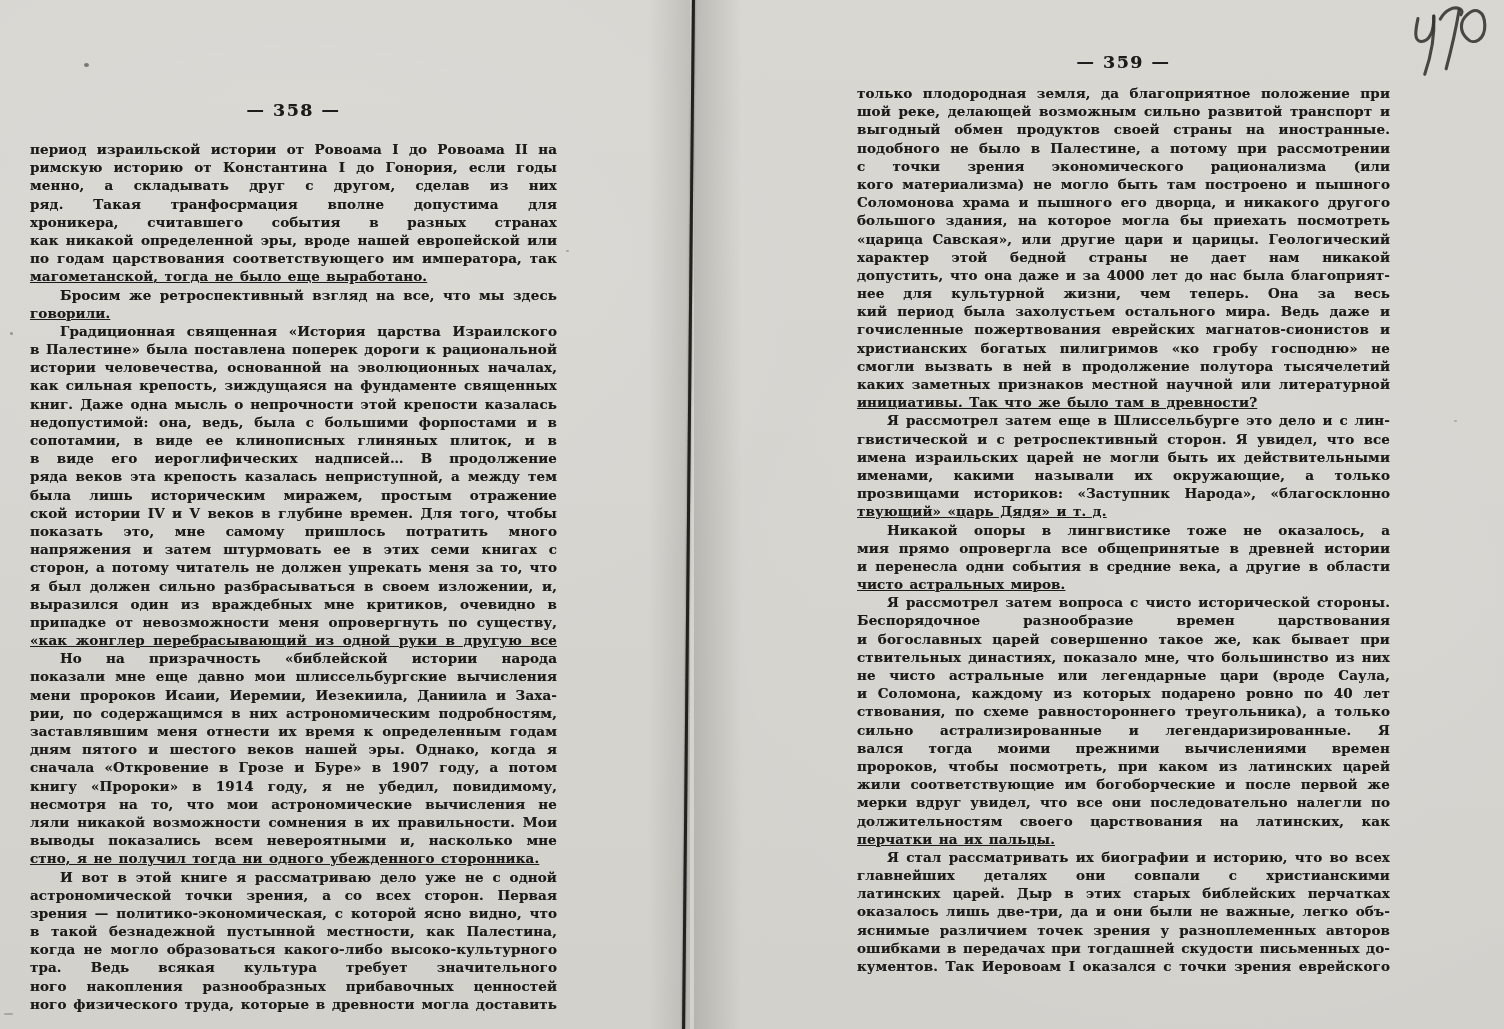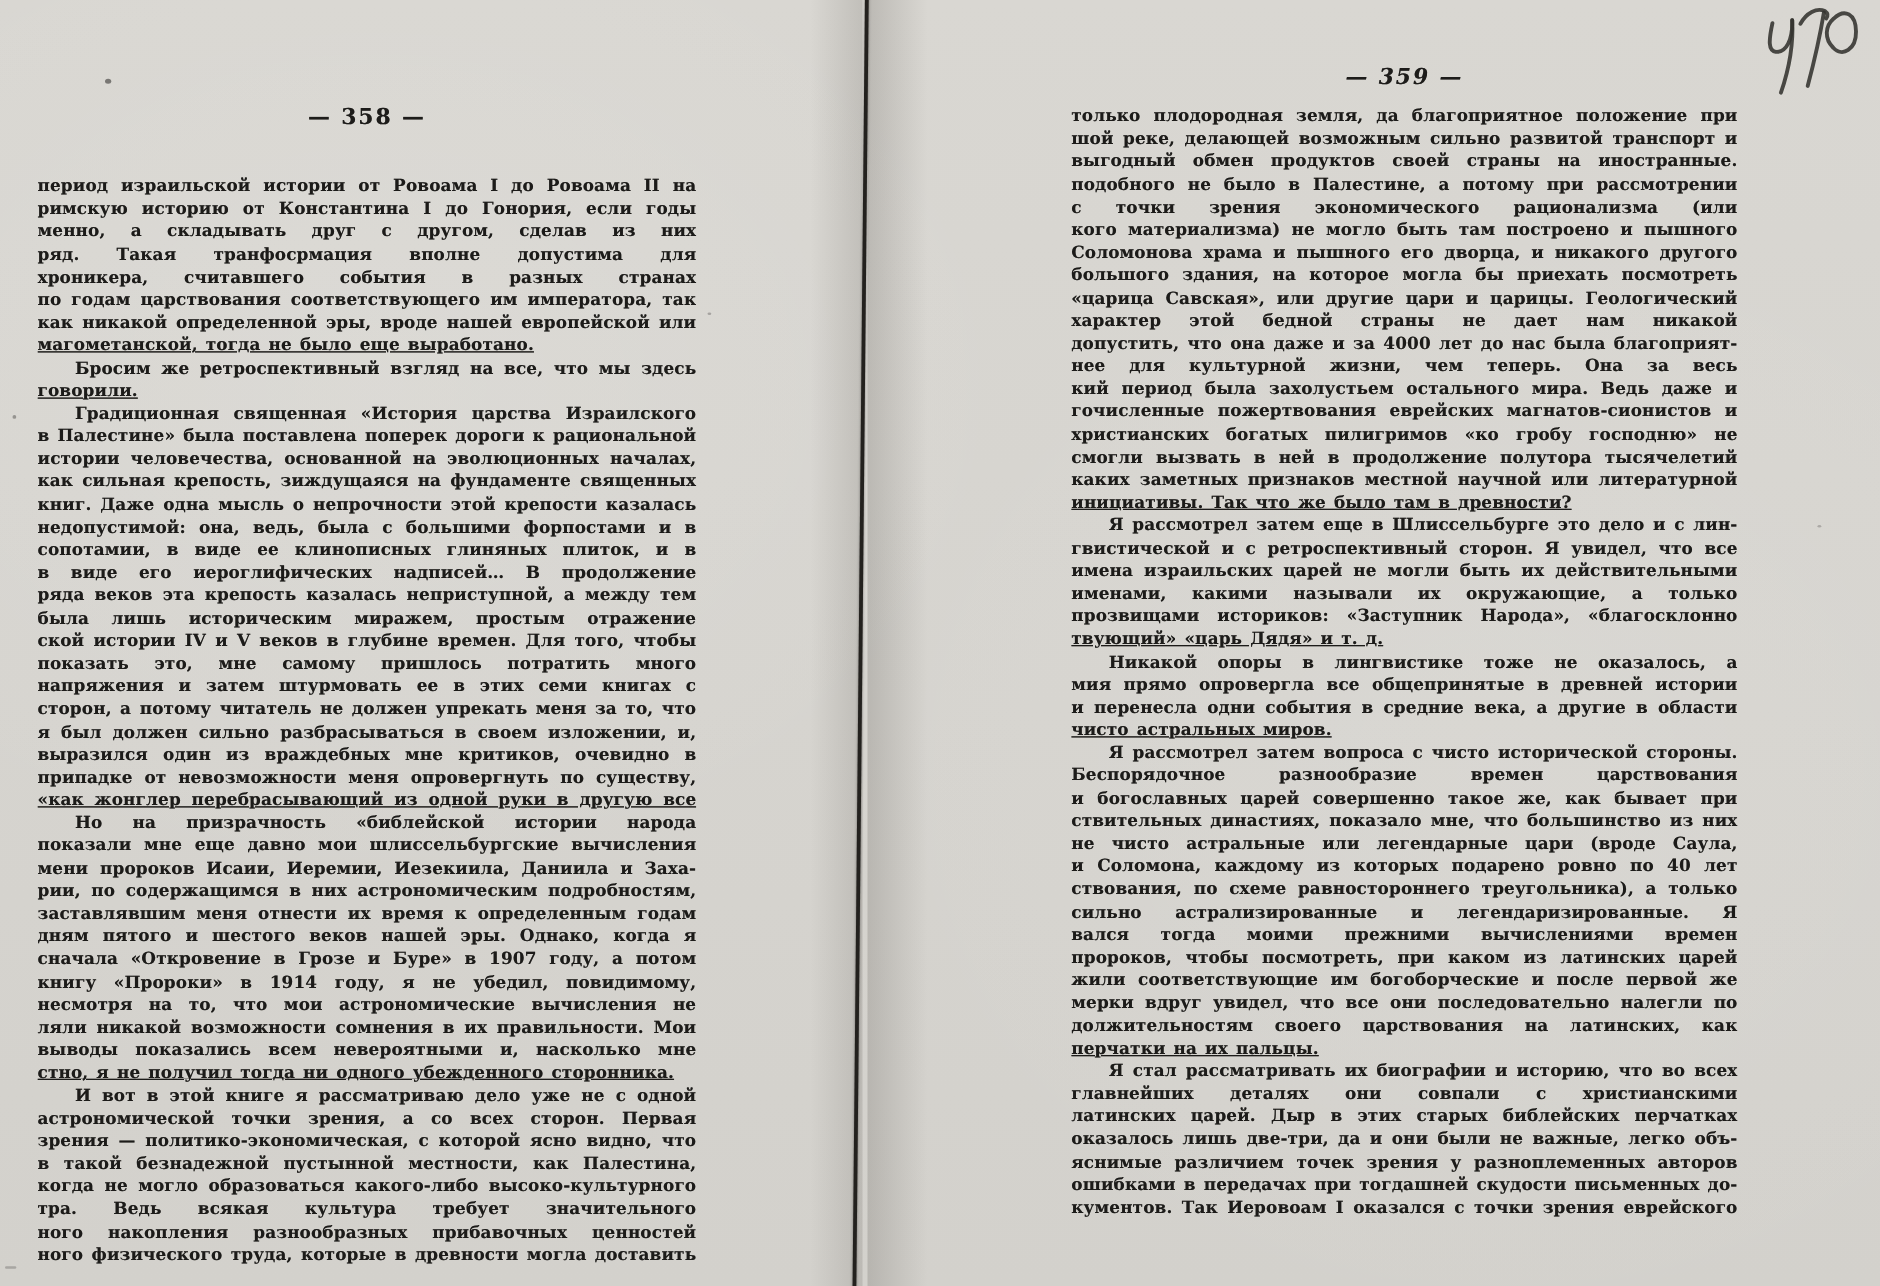--- a/index.html
+++ b/index.html
@@ -19,22 +19,22 @@
   .gutter-shade-l{position:absolute;left:648px;top:0;width:42px;height:100%;
     background:linear-gradient(90deg,transparent,rgba(70,66,60,0.16));}
   .gutter-shade-r{position:absolute;left:694px;top:0;width:48px;height:100%;
     background:linear-gradient(90deg,rgba(70,66,60,0.20),transparent);}
   .gutter-line{position:absolute;left:692px;top:-6px;width:2.6px;height:1042px;
     background:#23211e;transform:rotate(0.55deg);transform-origin:top center;
     box-shadow:0 0 2px rgba(20,18,16,0.5);}
   
   .pagehead{position:absolute;font-weight:700;font-size:17.5px;letter-spacing:1.5px;
     color:#1d1c1a;text-align:center;text-shadow:0 0 0.5px rgba(25,24,22,0.55);}
-  .pagehead.left{left:30px;top:84px;width:527px;}
-  .pagehead.right{left:857px;top:52px;width:533px;font-style:italic;}
+  .pagehead.left{left:30px;top:100px;width:527px;}
+  .pagehead.right{left:857px;top:52px;width:533px;}
   .pagetext{position:absolute;color:#1c1b19;font-weight:700;font-size:13.5px;
     text-shadow:0 0 0.45px rgba(28,27,25,0.5);word-spacing:1.6px;letter-spacing:0.1px;}
   .pagetext.left{left:30px;top:140px;width:527px;}
   .pagetext.right{left:857px;top:84px;width:533px;}
   .line{height:18.2px;line-height:18.2px;overflow:hidden;white-space:normal;
     text-align:justify;text-align-last:justify;}
   .line.indent{text-indent:30px;}
   .line.para-end{text-align-last:left;text-decoration:underline;}
   
   .handnote{position:absolute;left:1398px;top:0px;width:102px;height:84px;}
@@ -57,22 +57,22 @@
   <div class="gutter-shade-r"></div>
   <div class="gutter-line"></div>
 
   <div class="pagehead left">— 358 —</div>
   <div class="pagetext left" id="left-text">
       <div class="line">период израильской истории от Ровоама I до Ровоама II на</div>
       <div class="line">римскую историю от Константина I до Гонория, если годы</div>
       <div class="line">менно, а складывать друг с другом, сделав из них последовательный</div>
       <div class="line">ряд. Такая транфосрмация вполне допустима для средневекового</div>
       <div class="line">хроникера, считавшего события в разных странах исключительно</div>
+      <div class="line">как никакой определенной эры, вроде нашей европейской или</div>
       <div class="line">по годам царствования соответствующего им императора, так</div>
-      <div class="line">как никакой определенной эры, вроде нашей европейской или</div>
       <div class="line para-end">магометанской, тогда не было еще выработано.</div>
       <div class="line indent">Бросим же ретроспективный взгляд на все, что мы здесь</div>
       <div class="line para-end">говорили.</div>
       <div class="line indent">Градиционная священная «История царства Израилского</div>
       <div class="line">в Палестине» была поставлена поперек дороги к рациональной</div>
       <div class="line">истории человечества, основанной на эволюционных началах,</div>
       <div class="line">как сильная крепость, зиждущаяся на фундаменте священных</div>
       <div class="line">книг. Даже одна мысль о непрочности этой крепости казалась</div>
       <div class="line">недопустимой: она, ведь, была с большими форпостами и в Мес-</div>
       <div class="line">сопотамии, в виде ее клинописных глиняных плиток, и в Египте</div>

